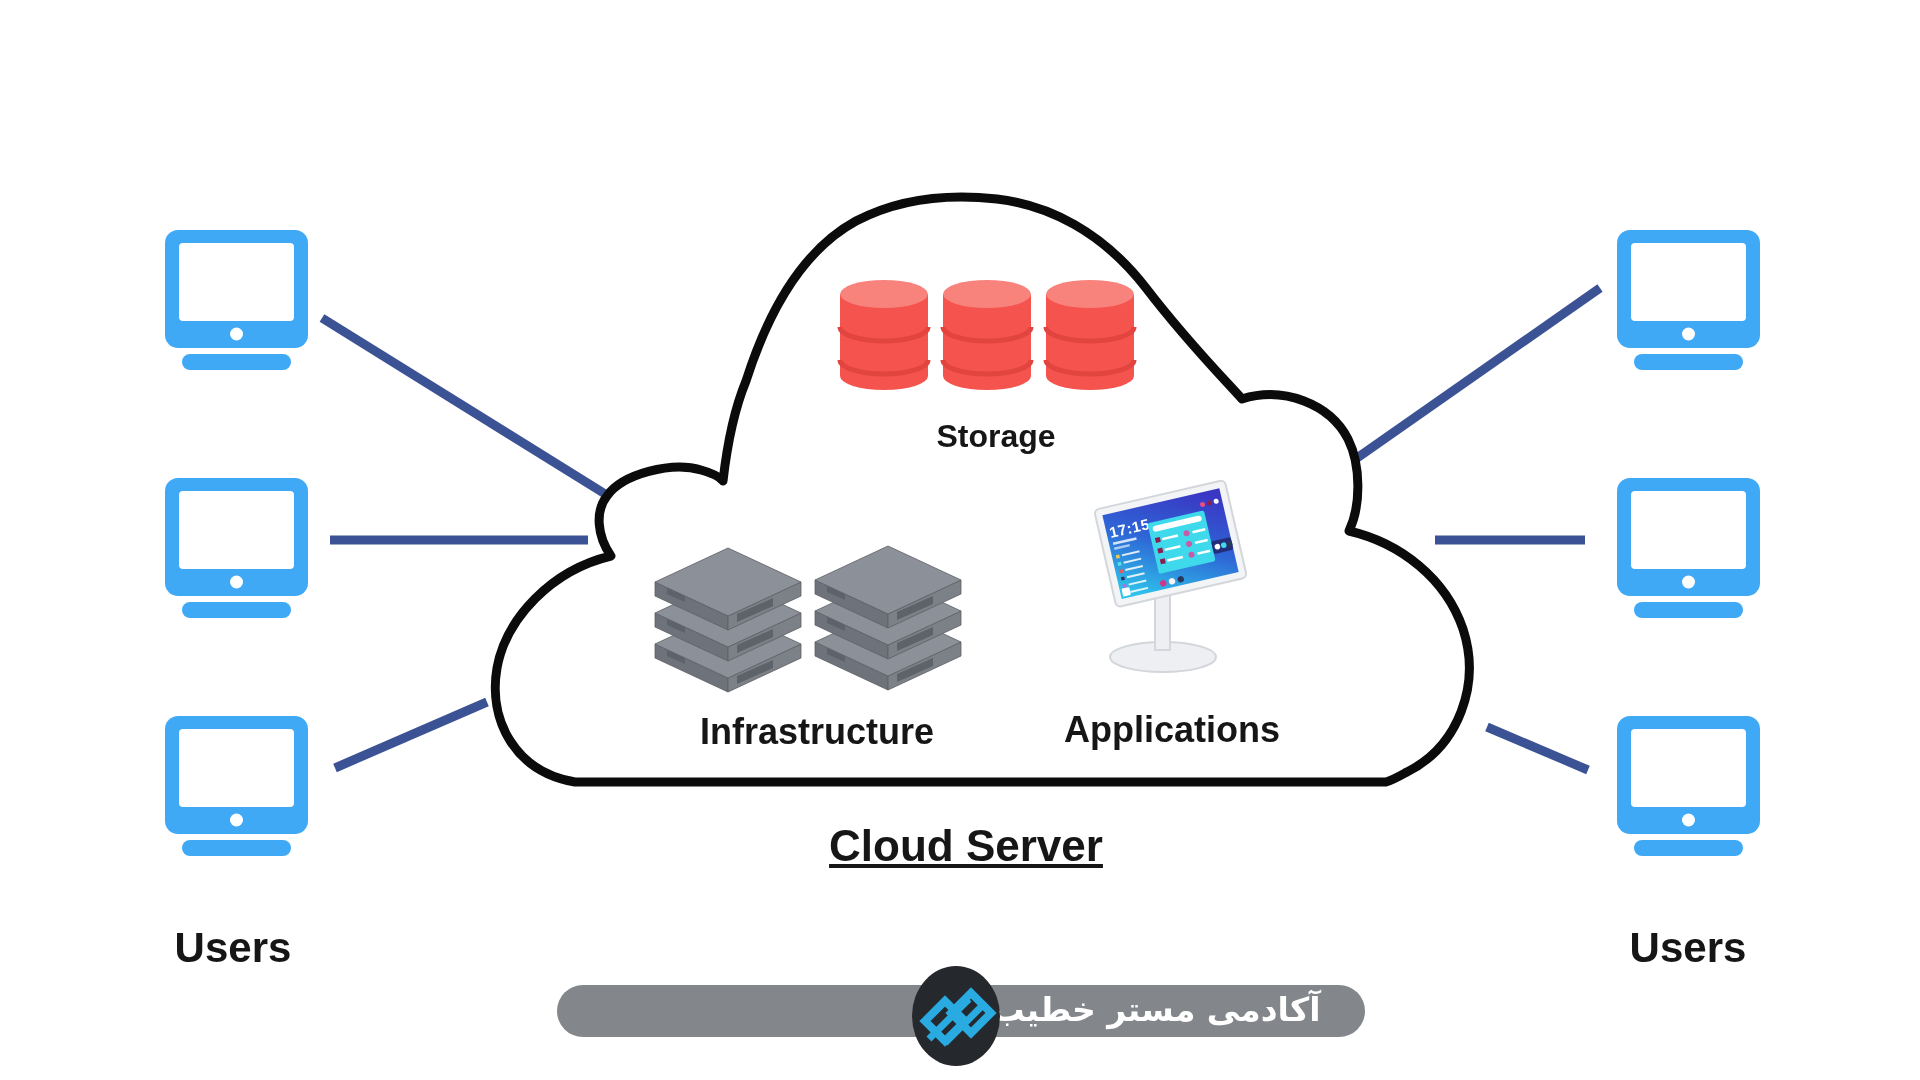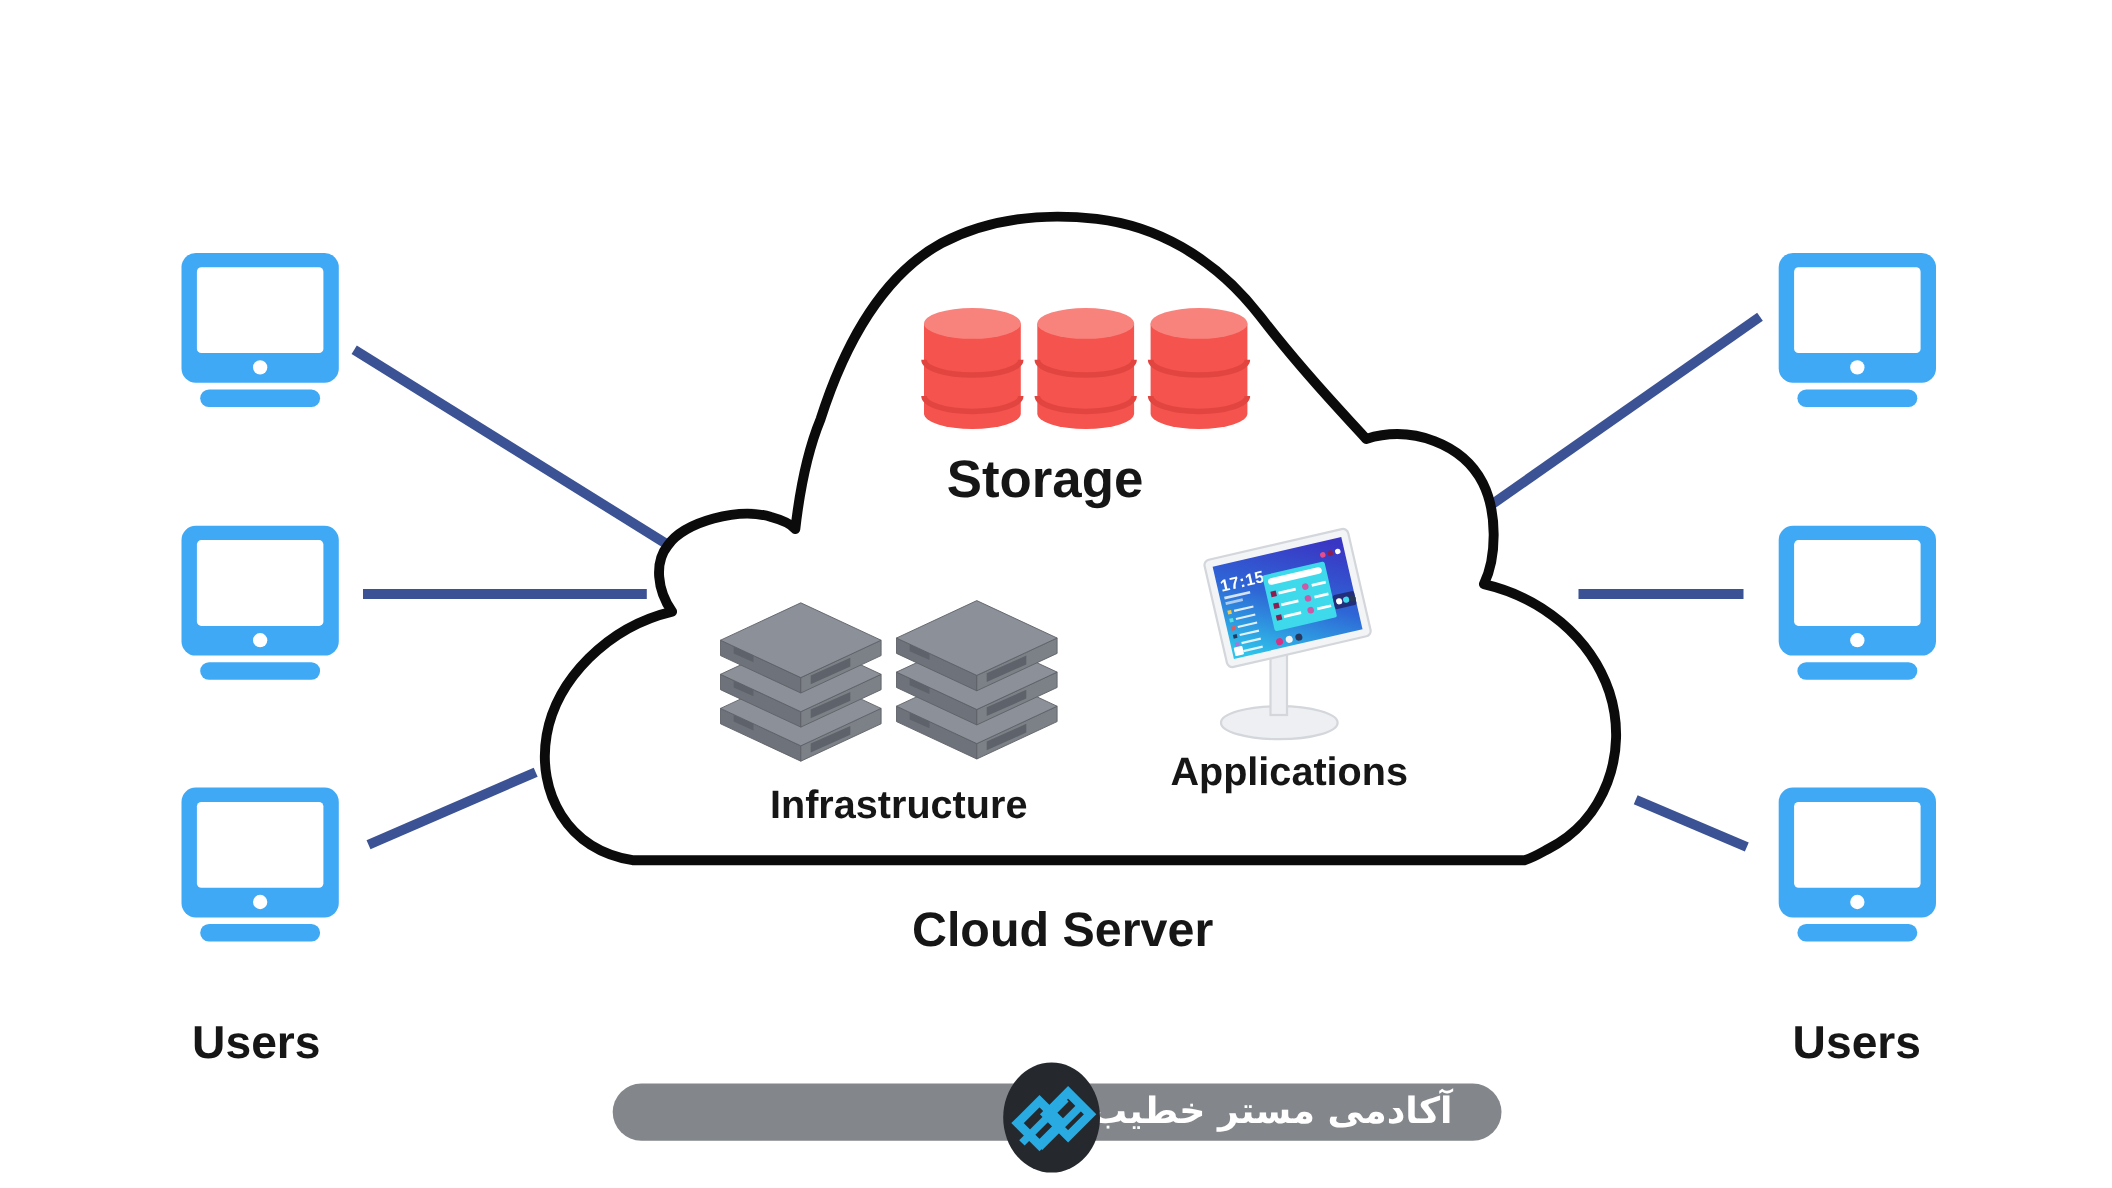--- a/index.html
+++ b/index.html
@@ -36,24 +36,24 @@
   .srv-right{fill:var(--server-right);stroke:#5D6066;stroke-width:.8;}
   .srv-vent{fill:#5E626A;}
   .appmon-frame{fill:#F3F4F6;stroke:#D3D6DB;stroke-width:2;}
   .appmon-stand{fill:#EDEFF2;stroke:#D3D6DB;stroke-width:2;}
   .scr-clock{fill:#ffffff;font-family:"Liberation Sans",sans-serif;font-weight:bold;font-size:15px;letter-spacing:.5px;}
 
   .label{
     position:absolute;transform:translate(-50%,-50%);
     color:var(--label-ink);font-weight:bold;white-space:nowrap;letter-spacing:0;
   }
-  .label-storage{left:950px;top:436px;font-size:48px;}
+  .label-storage{left:996px;top:436px;font-size:32px;}
   .label-infrastructure{left:800px;top:732px;font-size:36px;margin-left:17px;}
-  .label-applications{left:1172px;top:702px;font-size:36px;}
-  .label-cloud{left:966px;top:846px;font-size:44px;}
+  .label-applications{left:1172px;top:730px;font-size:36px;}
+  .label-cloud{left:966px;top:846px;font-size:44px;text-decoration:underline;}
   .label-users-left{left:233px;top:948px;font-size:42px;}
   .label-users-right{left:1688px;top:948px;font-size:42px;}
 
   .banner{
     position:absolute;left:557px;top:985px;width:808px;height:52px;border-radius:26px;
     background:var(--banner-gray);
   }
   .banner .site{
     position:absolute;left:10px;top:0;width:380px;height:52px;line-height:52px;text-align:center;
     color:#fff;font-weight:bold;font-size:30px;letter-spacing:.5px;

